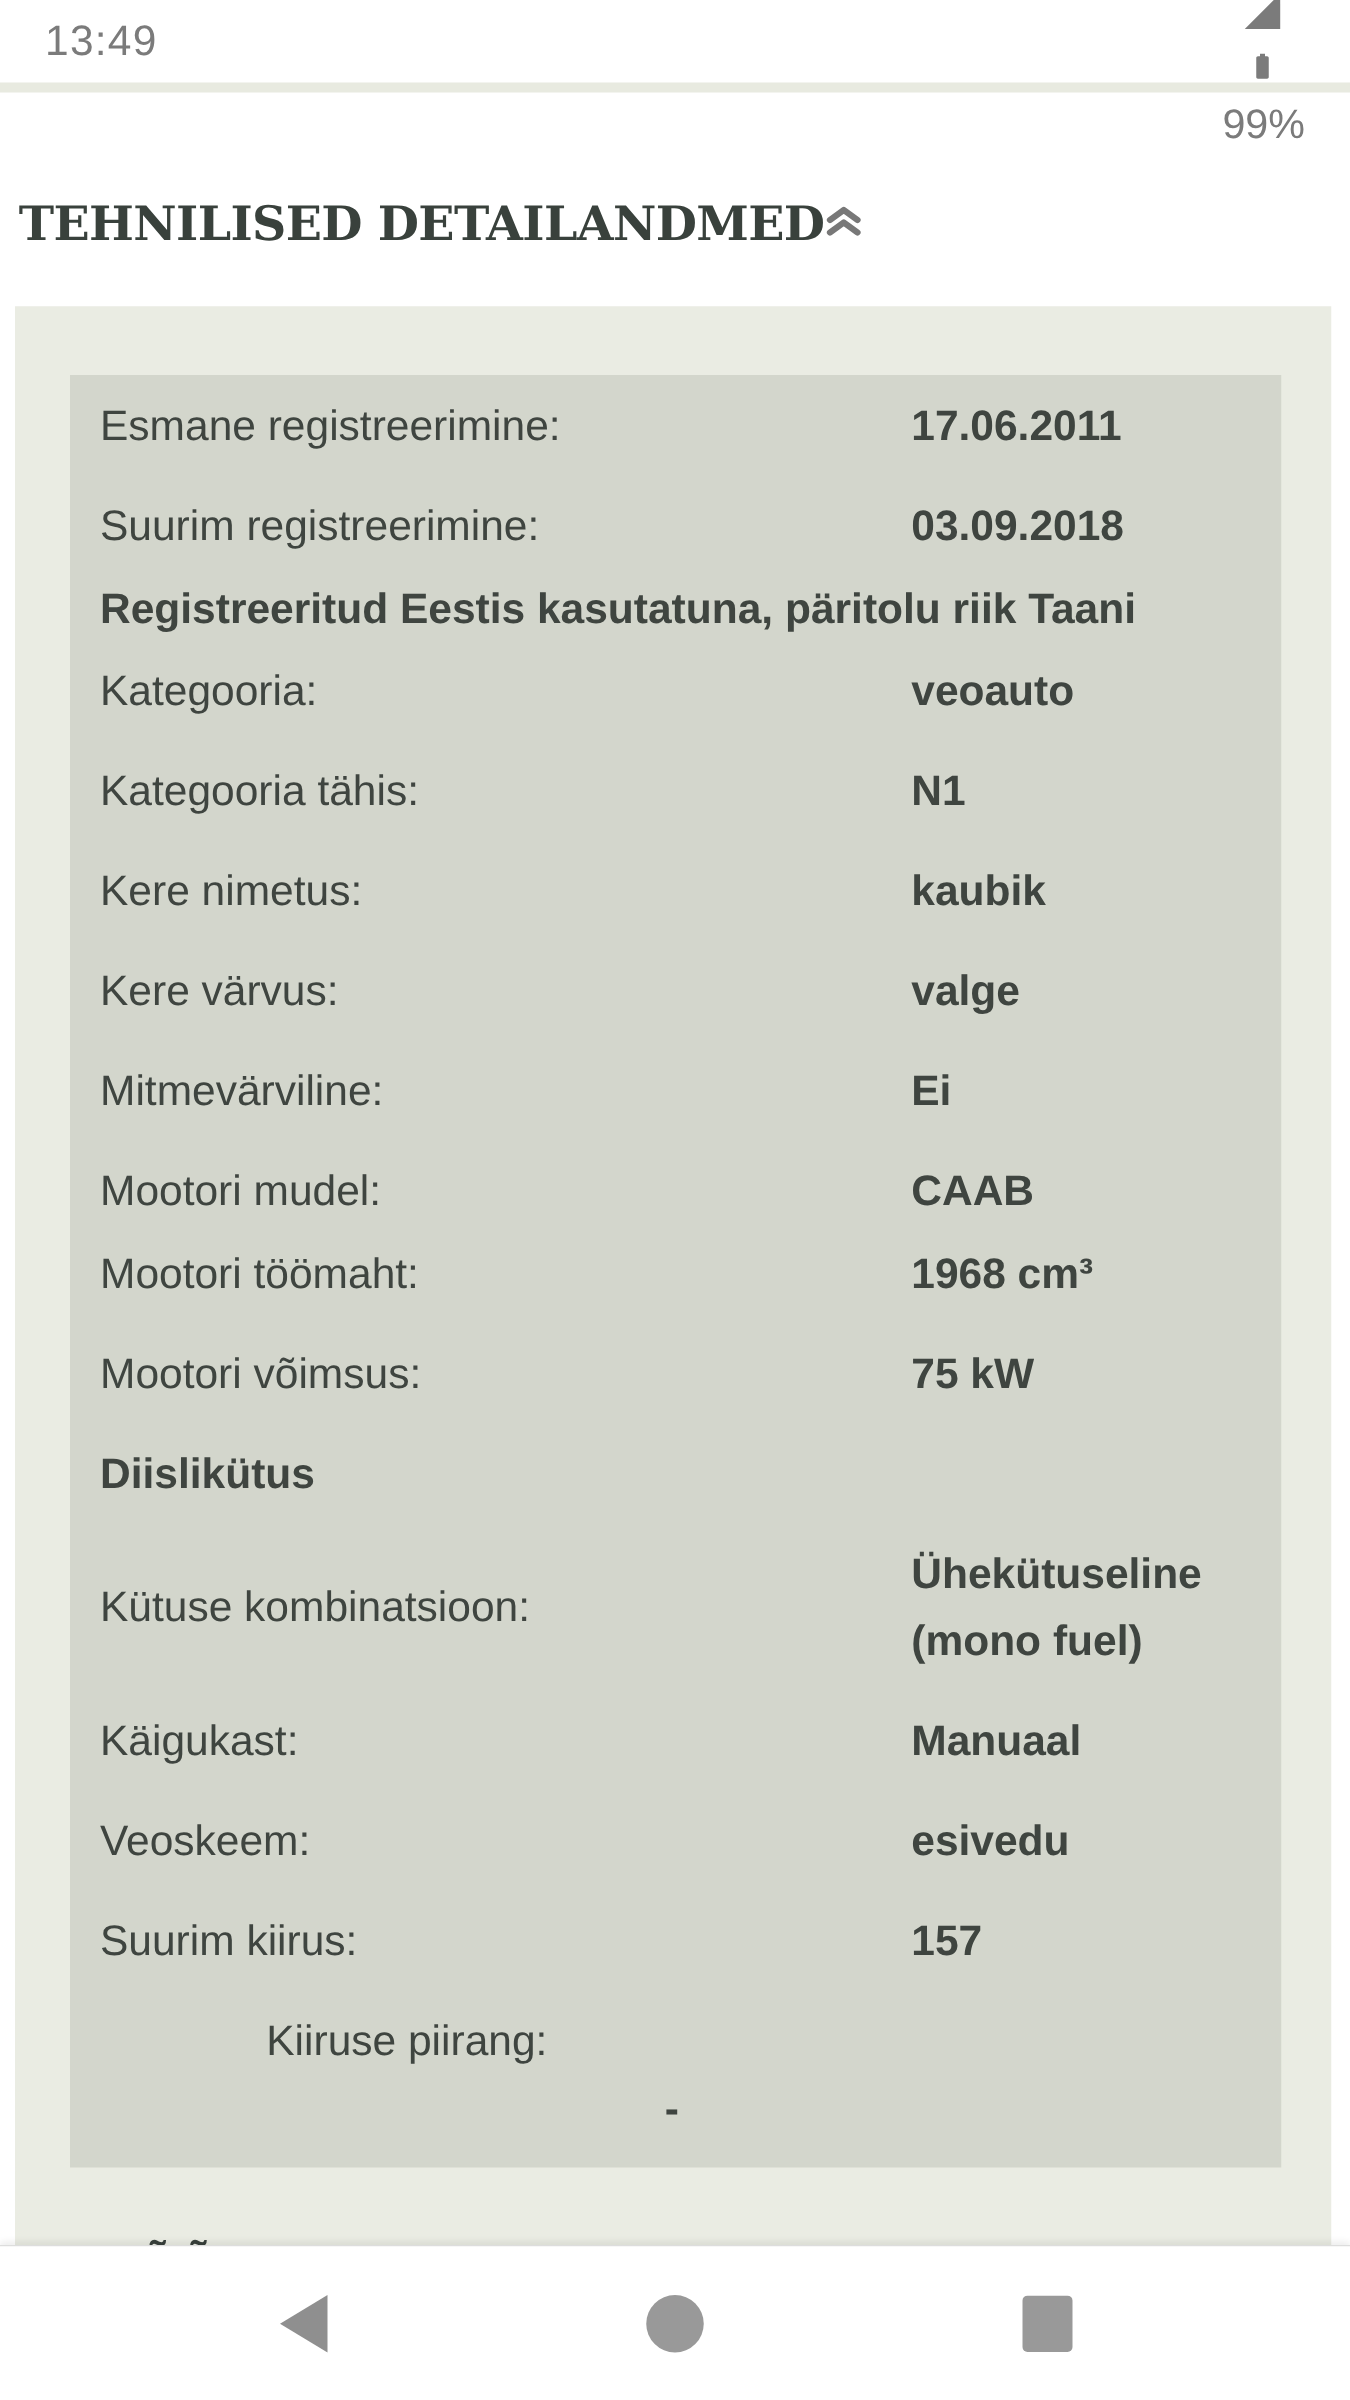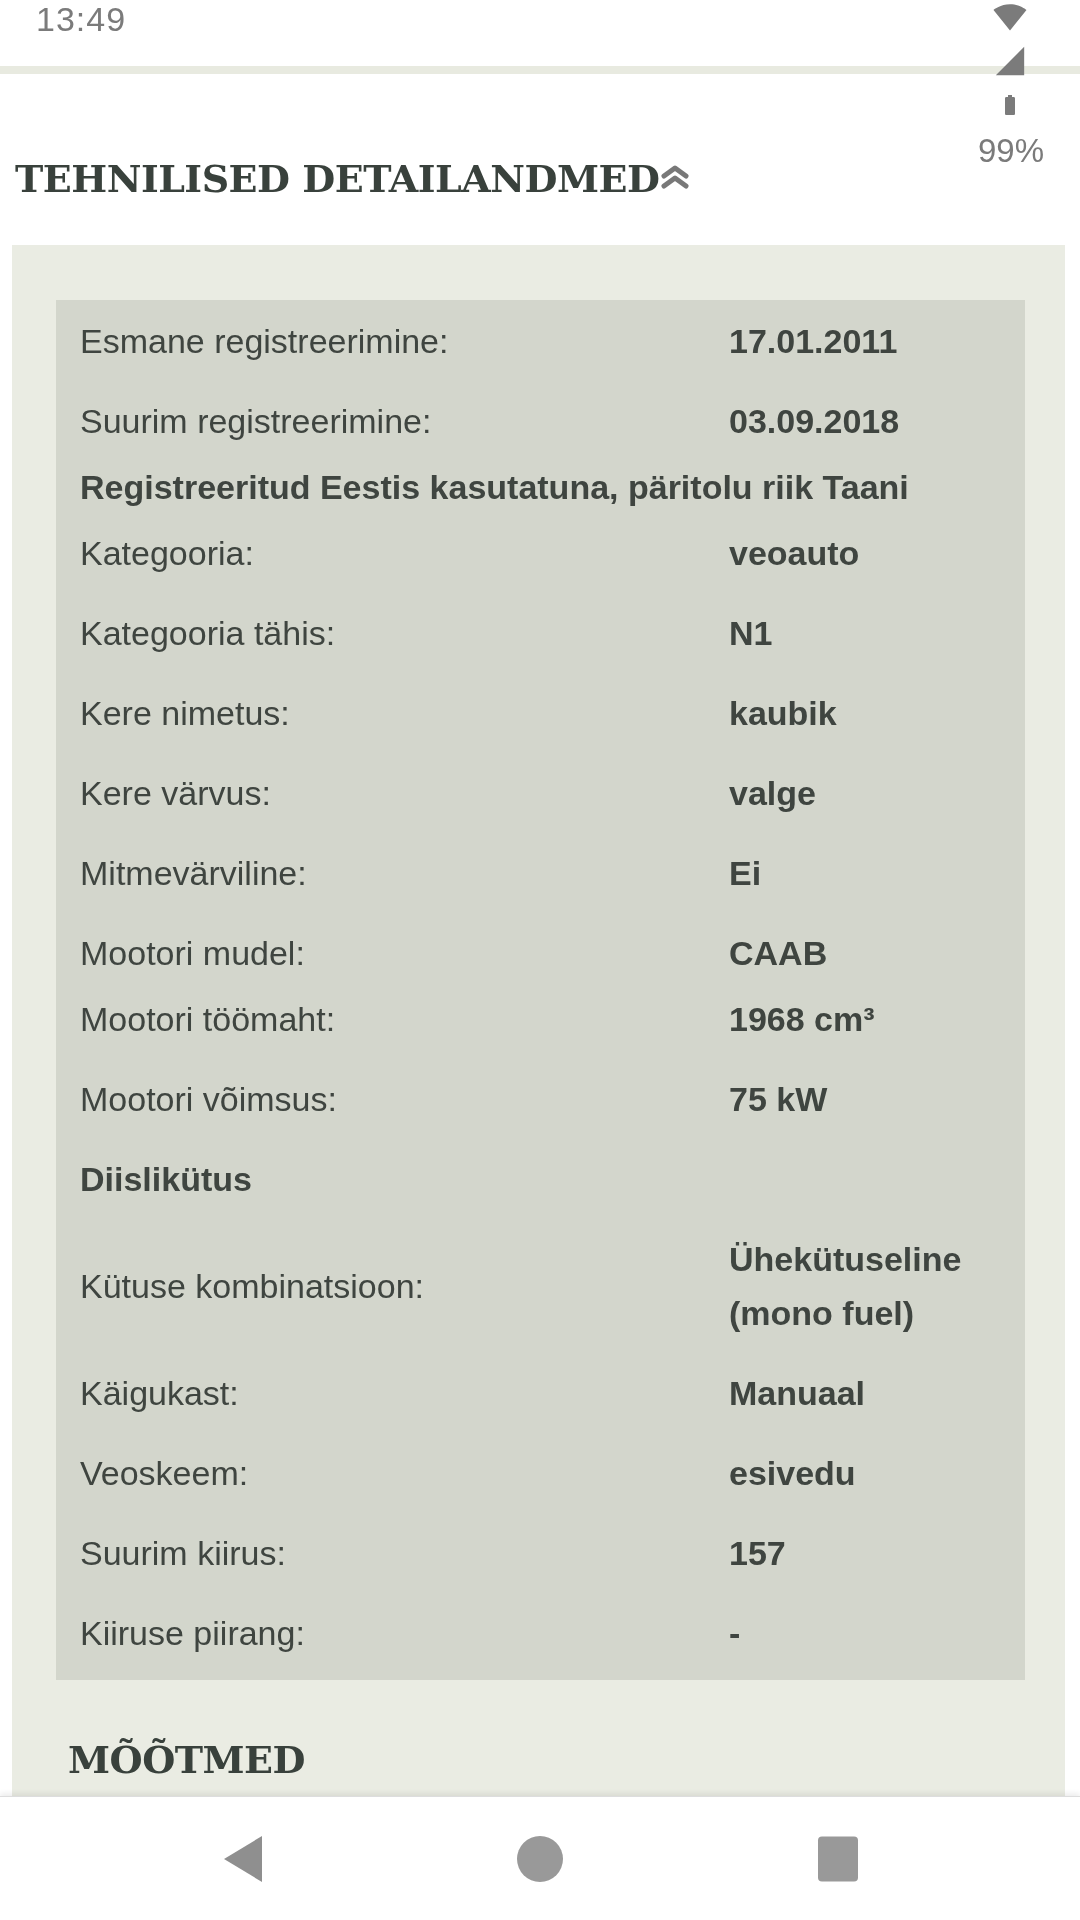--- a/index.html
+++ b/index.html
@@ -5,21 +5,21 @@
   html,body{margin:0;padding:0;}
   body{
     width:1080px;height:1920px;position:relative;overflow:hidden;
     background:#ffffff;
     font-family:"Liberation Sans", sans-serif;
     color:var(--text,#3f4540);
   }
 
   
   .status-bar{
-    height:66px;display:flex;align-items:flex-start;
+    height:66px;display:flex;align-items:center;
     padding:0 36px;box-sizing:border-box;
     color:var(--status-gray,#7b7b7b);
   }
   .status-time{font-size:34px;letter-spacing:1px;}
   .status-right{margin-left:auto;display:flex;align-items:center;gap:10px;flex-direction:column;}
   .status-right svg{display:block;fill:var(--status-gray,#7b7b7b);}
   .status-pct{font-size:33px;margin-left:2px;}
   .status-divider{height:8px;background:var(--divider,#e8eae0);}
 
   
@@ -43,21 +43,21 @@
     padding:55px 40px 30px 44px;
     box-sizing:border-box;
   }
   .details-table{
     background:var(--table-bg,#d3d6cc);
     padding:14px 30px 20px 24px;
     font-size:34px;line-height:54px;
   }
   .row{display:flex;align-items:center;margin-bottom:26px;}
   .row:nth-child(2),.row:nth-child(3),.row:nth-child(9){margin-bottom:12px;}
-  .row:last-child{margin-bottom:0;}
+  .row:last-child{margin-bottom:0;flex-direction:column;}
   .row-label{width:649px;flex:none;}
   .row-value{flex:1;font-weight:700;}
   .note-row{font-weight:700;width:100%;}
 
   .next-section-title{
     font-family:"DejaVu Serif", serif;
     font-weight:700;font-size:38px;line-height:44px;
     letter-spacing:-0.5px;
     color:var(--heading,#39413c);
     margin:58px 0 0 12px;
@@ -118,21 +118,21 @@
       <path d="M5 12 L16 4 L27 12"></path>
       <path d="M5 22 L16 14 L27 22"></path>
     </svg>
   </span>
 </div>
 
 <div class="panel">
   <div class="details-table">
       <div class="row">
         <span class="row-label">Esmane registreerimine:</span>
-        <span class="row-value">17.01.2011</span>
+        <span class="row-value">17.06.2011</span>
       </div>
       <div class="row">
         <span class="row-label">Suurim registreerimine:</span>
         <span class="row-value">03.09.2018</span>
       </div>
       <div class="row">
         <span class="note-row">Registreeritud Eestis kasutatuna, päritolu riik Taani</span>
       </div>
       <div class="row">
         <span class="row-label">Kategooria:</span>

